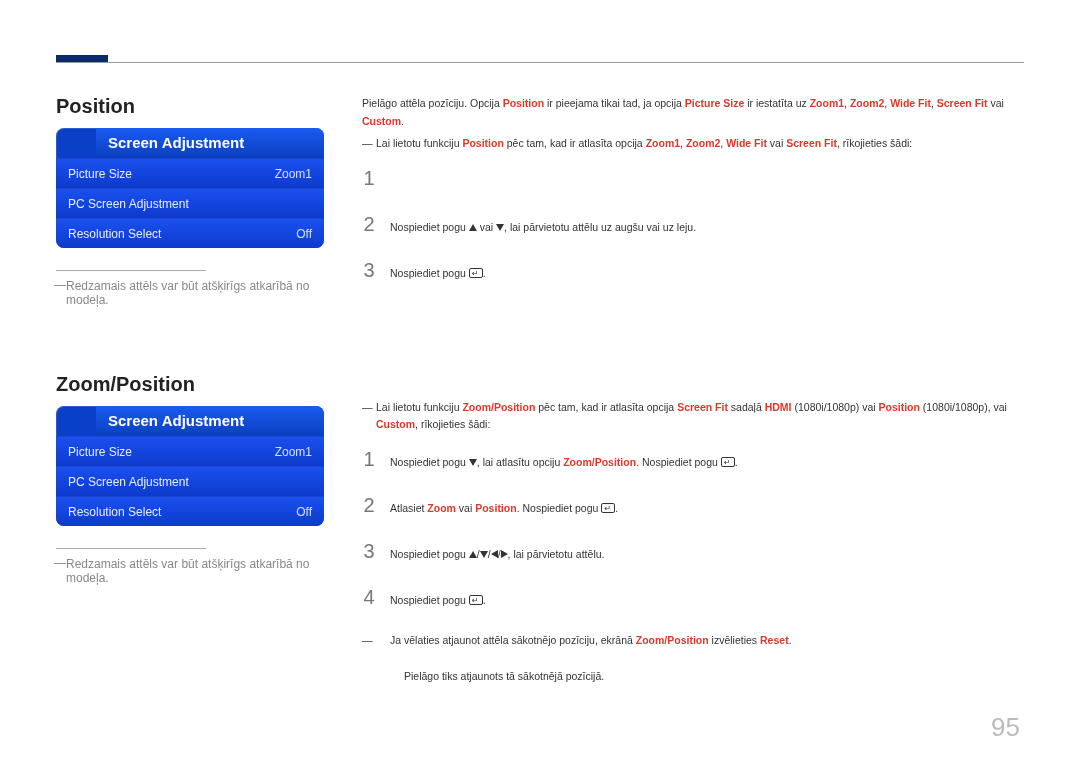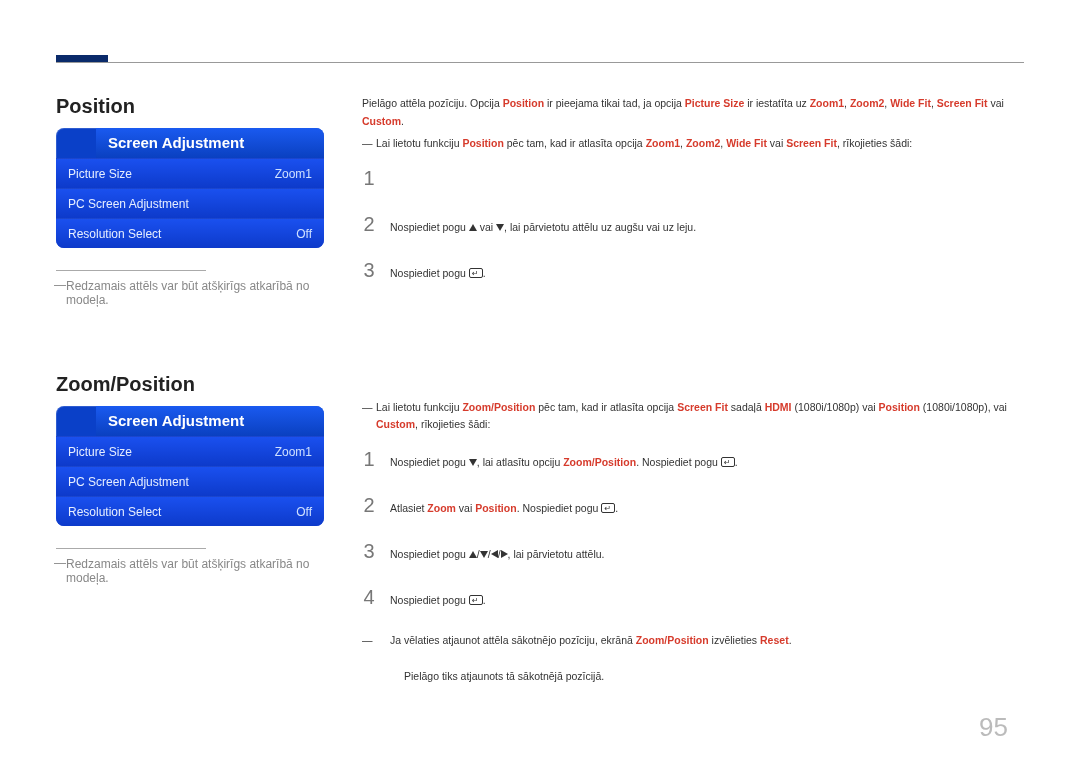--- a/index.html
+++ b/index.html
@@ -141,21 +141,21 @@
     width: 0; height: 0;
     vertical-align: 0px;
   }
   .tri-down { border-left: 4px solid transparent; border-right: 4px solid transparent; border-top: 7px solid #333; }
   .tri-up { border-left: 4px solid transparent; border-right: 4px solid transparent; border-bottom: 7px solid #333; }
   .tri-left { border-top: 4px solid transparent; border-bottom: 4px solid transparent; border-right: 7px solid #333; }
   .tri-right { border-top: 4px solid transparent; border-bottom: 4px solid transparent; border-left: 7px solid #333; }
   .subnote { padding-left: 28px; margin-top: 18px; }
   .page-number {
     position: absolute;
-    right: 72px;
+    right: 60px;
     bottom: 20px;
     color: #bbb;
     font-size: 26px;
     font-weight: 300;
   }
   .block-gap { height: 28px; }
   .right-section { margin-bottom: 32px; }
 </style>
 </head>
 <body>

